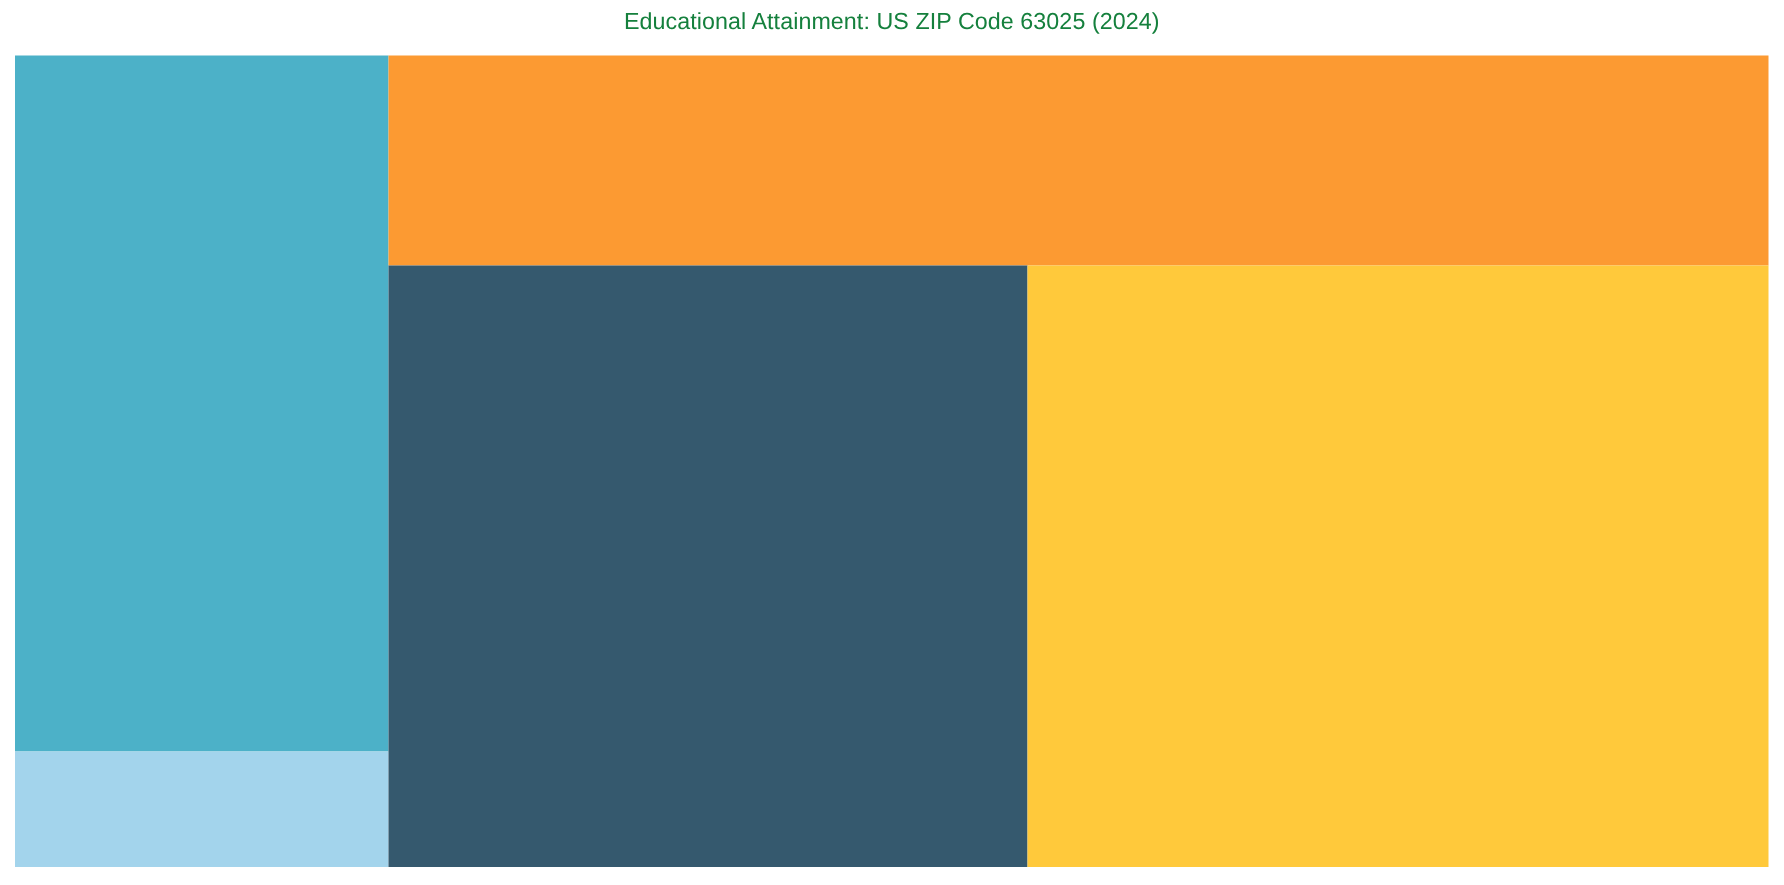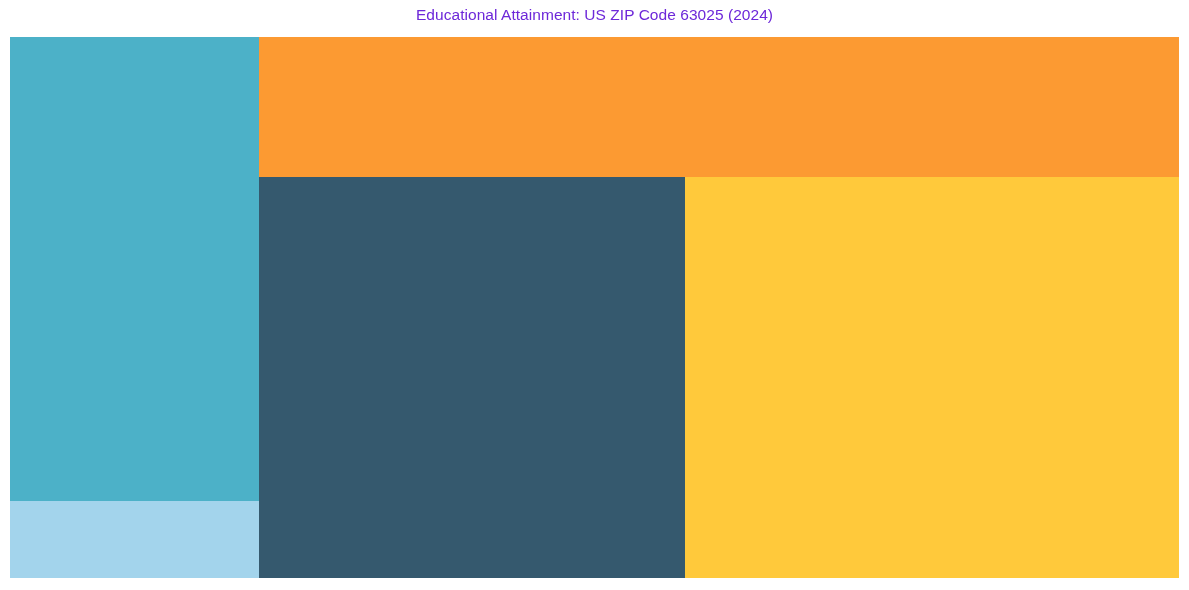--- a/index.html
+++ b/index.html
@@ -27,21 +27,21 @@
   #chart-title {
     position: absolute;
     left: 0;
     top: 0;
     width: 1189px;
     height: 37px;
     line-height: 30px;
     text-align: center;
     font-size: 15.5px;
     font-weight: 400;
-    color: #6d28d9;
+    color: #15803d;
     letter-spacing: 0.05px;
     white-space: nowrap;
   }
 
   
   #treemap {
     position: absolute;
     left: 10px;
     top: 37px;
     width: 1169px;

